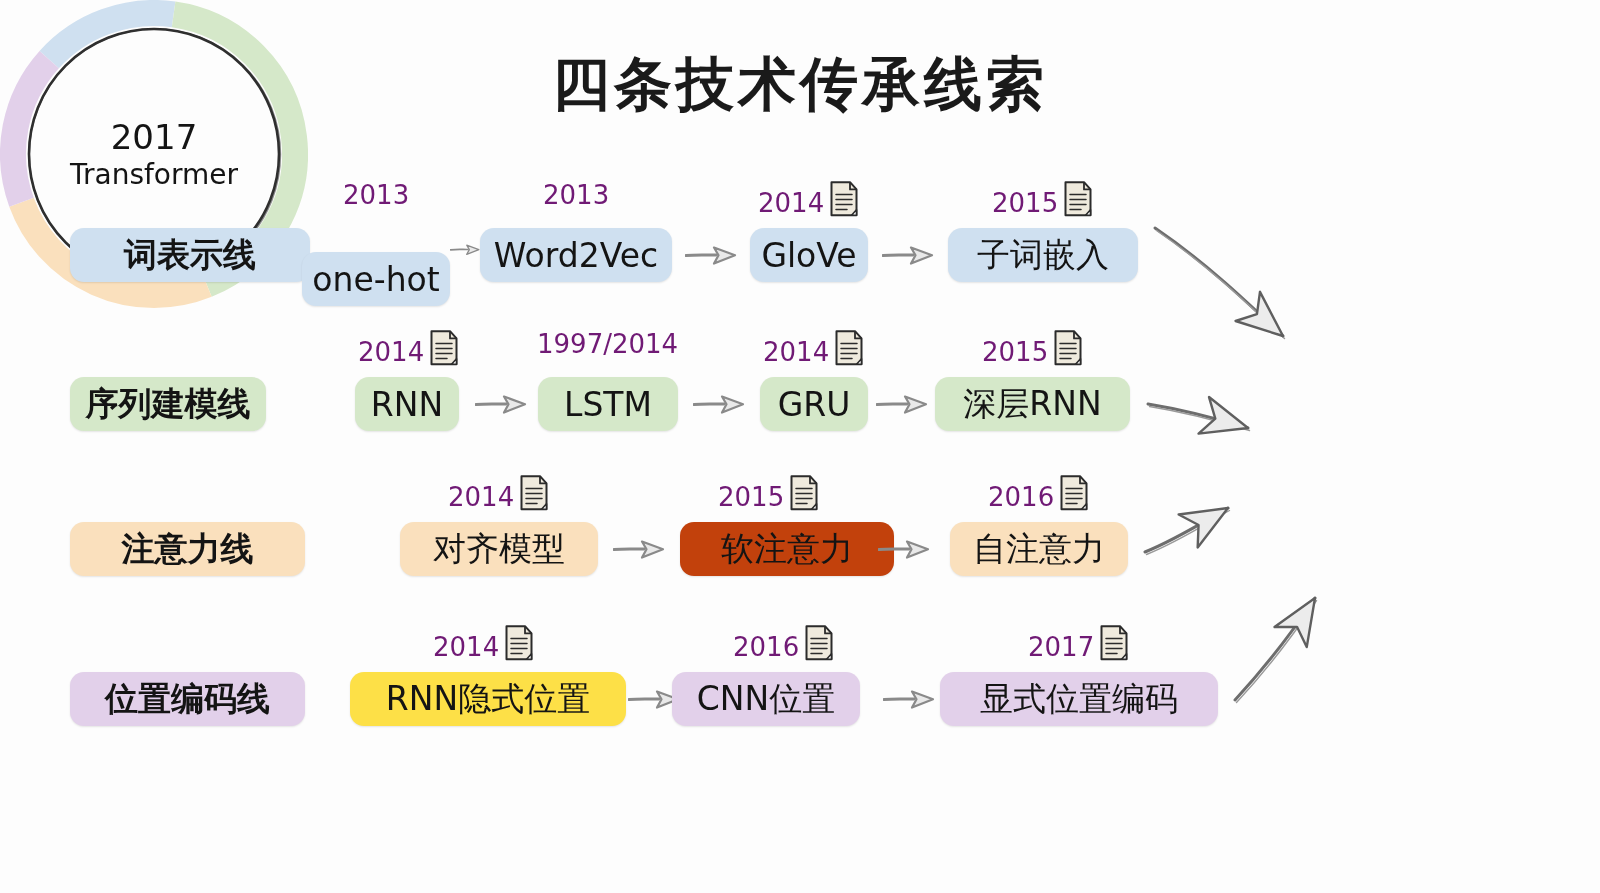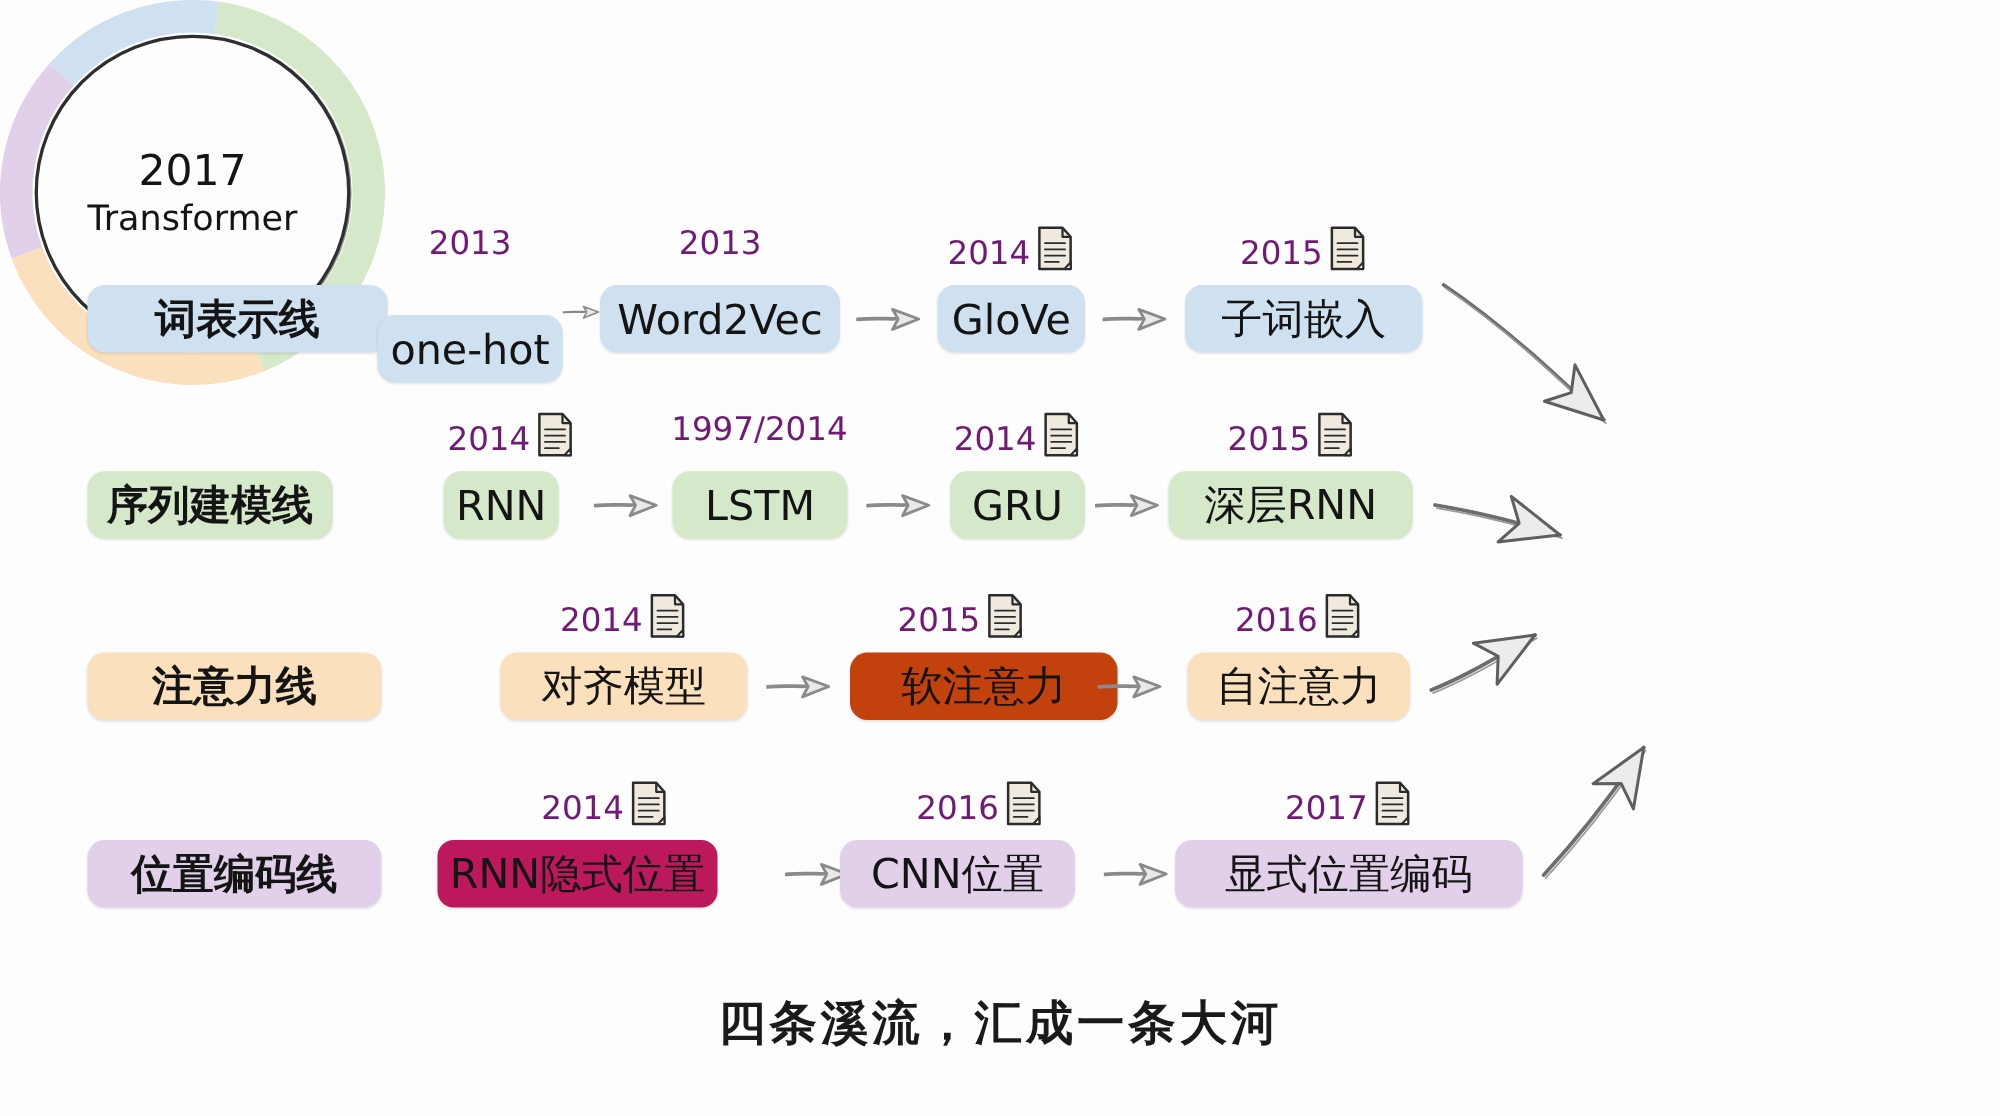--- a/index.html
+++ b/index.html
@@ -63,20 +63,21 @@
   .donut-year { font-size: 34px; line-height: 1.18; }
   .donut-name { font-size: 28px; line-height: 1.18; }
 
   .bigarrows { position: absolute; left: 0; top: 0; width: 1600px; height: 893px; pointer-events: none; }
 </style>
 </head>
 <body>
 
 <div id="stage">
 
+  <div class="title">四条技术传承线索</div>
 
   <div id="lanes-host">
       <div class="pill lane-label" style="left: 70px; top: 228px; width: 240px; background: rgb(207, 224, 240);">词表示线</div>
       <div class="pill" style="left: 302px; top: 228px; width: 148px; background: rgb(207, 224, 240); margin-top: 24px;">one-hot</div>
       <div class="yeartag" style="top: 180px; left: 343px;">
         <span>2013</span>
       </div>
       <div class="miniarrow" style="left: 450px; top: 242px; width: 30px;"><svg viewBox="0 0 52 26">
           <path d="M1 13.5 C12 12.4, 22 13.1, 31 13.0" fill="none" stroke="#8a8a8a" stroke-width="3" stroke-linecap="round"></path>
           <path d="M29 5.5 L50 13.2 L29 21.5 L33.5 13.2 Z" fill="#e9e9e9" stroke="#8a8a8a" stroke-width="2.2" stroke-linejoin="round"></path>
@@ -117,21 +118,21 @@
           <path d="M22.5 35.2 L27.5 29.8 L27.5 35.2 Z" fill="#ffffff" stroke="#2b2b2b" stroke-width="1.6" stroke-linejoin="round"></path>
           <g stroke="#2b2b2b" stroke-width="1.5" stroke-linecap="round">
             <line x1="7" y1="14.5" x2="23" y2="14.5"></line>
             <line x1="7" y1="19.5" x2="23" y2="19.5"></line>
             <line x1="7" y1="24.5" x2="23" y2="24.5"></line>
             <line x1="7" y1="29.5" x2="18" y2="29.5"></line>
           </g>
         </svg>
       </div>
       <div class="pill lane-label" style="left: 70px; top: 377px; width: 196px; background: rgb(213, 232, 201);">序列建模线</div>
-      <div class="pill" style="left: 355px; top: 377px; width: 92px; background: rgb(213, 232, 201);">RNN</div>
+      <div class="pill" style="left: 355px; top: 377px; width: 104px; background: rgb(213, 232, 201);">RNN</div>
       <div class="yeartag" style="top: 329px; left: 358px;">
         <span>2014</span>
         <svg class="docicon" viewBox="0 0 30 38">
           <path d="M2.5 2.2 L21 2.2 L27.5 9.4 L27.5 35.2 L2.5 35.2 Z" fill="#efeadd" stroke="#2b2b2b" stroke-width="2" stroke-linejoin="round"></path>
           <path d="M21 2.2 L21 9.4 L27.5 9.4" fill="none" stroke="#2b2b2b" stroke-width="1.8" stroke-linejoin="round"></path>
           <path d="M22.5 35.2 L27.5 29.8 L27.5 35.2 Z" fill="#ffffff" stroke="#2b2b2b" stroke-width="1.6" stroke-linejoin="round"></path>
           <g stroke="#2b2b2b" stroke-width="1.5" stroke-linecap="round">
             <line x1="7" y1="14.5" x2="23" y2="14.5"></line>
             <line x1="7" y1="19.5" x2="23" y2="19.5"></line>
             <line x1="7" y1="24.5" x2="23" y2="24.5"></line>
@@ -233,21 +234,21 @@
           <path d="M22.5 35.2 L27.5 29.8 L27.5 35.2 Z" fill="#ffffff" stroke="#2b2b2b" stroke-width="1.6" stroke-linejoin="round"></path>
           <g stroke="#2b2b2b" stroke-width="1.5" stroke-linecap="round">
             <line x1="7" y1="14.5" x2="23" y2="14.5"></line>
             <line x1="7" y1="19.5" x2="23" y2="19.5"></line>
             <line x1="7" y1="24.5" x2="23" y2="24.5"></line>
             <line x1="7" y1="29.5" x2="18" y2="29.5"></line>
           </g>
         </svg>
       </div>
       <div class="pill lane-label" style="left: 70px; top: 672px; width: 235px; background: rgb(226, 208, 234);">位置编码线</div>
-      <div class="pill" style="left: 350px; top: 672px; width: 224px; background: #be185d; border-radius: 13px;">RNN隐式位置</div>
+      <div class="pill" style="left: 350px; top: 672px; width: 276px; background: #fde047;">RNN隐式位置</div>
       <div class="yeartag" style="top: 624px; left: 433px;">
         <span>2014</span>
         <svg class="docicon" viewBox="0 0 30 38">
           <path d="M2.5 2.2 L21 2.2 L27.5 9.4 L27.5 35.2 L2.5 35.2 Z" fill="#efeadd" stroke="#2b2b2b" stroke-width="2" stroke-linejoin="round"></path>
           <path d="M21 2.2 L21 9.4 L27.5 9.4" fill="none" stroke="#2b2b2b" stroke-width="1.8" stroke-linejoin="round"></path>
           <path d="M22.5 35.2 L27.5 29.8 L27.5 35.2 Z" fill="#ffffff" stroke="#2b2b2b" stroke-width="1.6" stroke-linejoin="round"></path>
           <g stroke="#2b2b2b" stroke-width="1.5" stroke-linecap="round">
             <line x1="7" y1="14.5" x2="23" y2="14.5"></line>
             <line x1="7" y1="19.5" x2="23" y2="19.5"></line>
             <line x1="7" y1="24.5" x2="23" y2="24.5"></line>
@@ -315,14 +316,13 @@
       <path d="M 1148 404 C 1185 410, 1215 418, 1248 428" fill="none" stroke="#9a9a9a" stroke-width="1.4" transform="translate(1.5,2.5)" stroke-linecap="round"></path>
       <path d="M 0 0 L -46 -19 L -34 0 L -46 19 Z" fill="#ececec" stroke="#5f5f5f" stroke-width="2.4" stroke-linejoin="round" transform="translate(1248,428) rotate(16)"></path>
       <path d="M 1145 552 C 1175 540, 1200 524, 1228 508" fill="none" stroke="#6d6d6d" stroke-width="3" stroke-linecap="round"></path>
       <path d="M 1145 552 C 1175 540, 1200 524, 1228 508" fill="none" stroke="#9a9a9a" stroke-width="1.4" transform="translate(1.5,2.5)" stroke-linecap="round"></path>
       <path d="M 0 0 L -46 -19 L -34 0 L -46 19 Z" fill="#ececec" stroke="#5f5f5f" stroke-width="2.4" stroke-linejoin="round" transform="translate(1228,508) rotate(-30)"></path>
       <path d="M 1235 700 C 1272 660, 1295 628, 1315 598" fill="none" stroke="#6d6d6d" stroke-width="3" stroke-linecap="round"></path>
       <path d="M 1235 700 C 1272 660, 1295 628, 1315 598" fill="none" stroke="#9a9a9a" stroke-width="1.4" transform="translate(1.5,2.5)" stroke-linecap="round"></path>
       <path d="M 0 0 L -46 -19 L -34 0 L -46 19 Z" fill="#ececec" stroke="#5f5f5f" stroke-width="2.4" stroke-linejoin="round" transform="translate(1315,598) rotate(-58)"></path>
     </svg>
 
-  <div class="caption">四条溪流，汇成一条大河</div>
 </div>
 
 </body></html>

